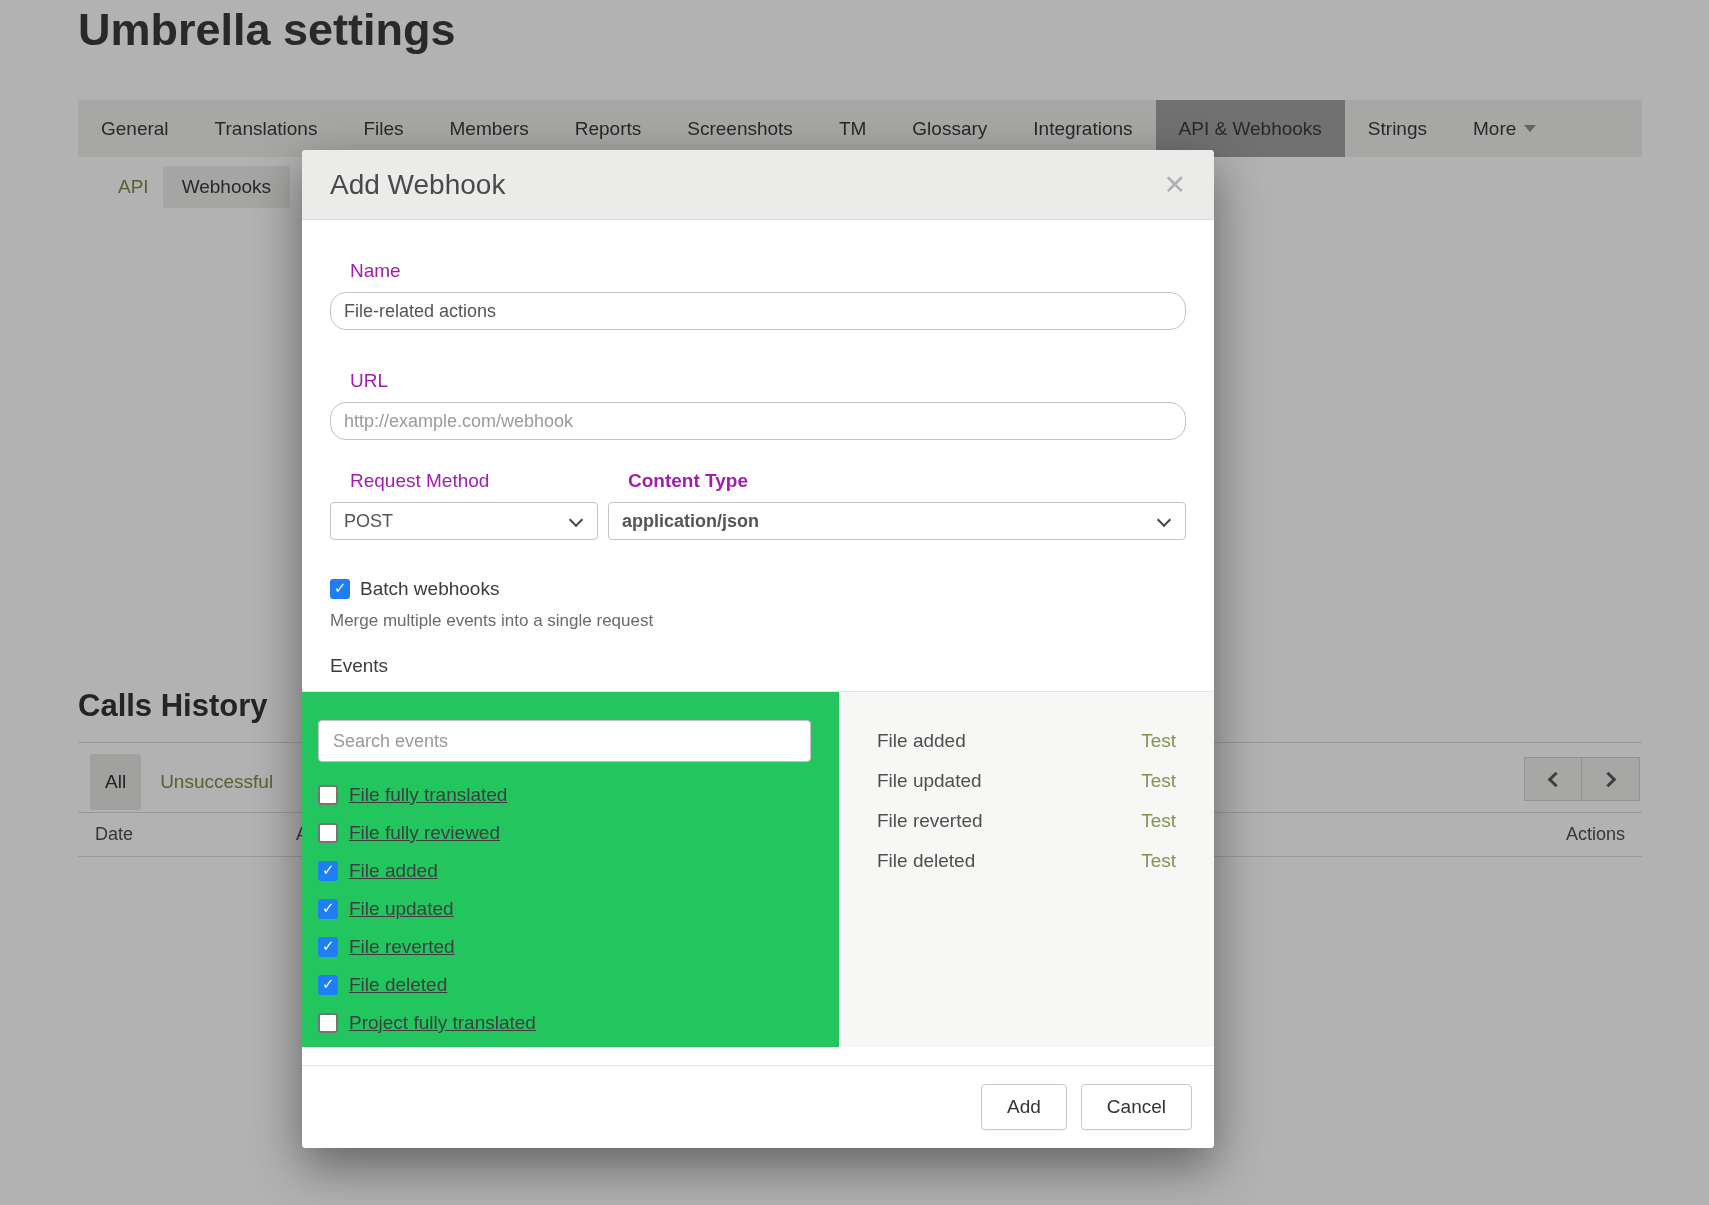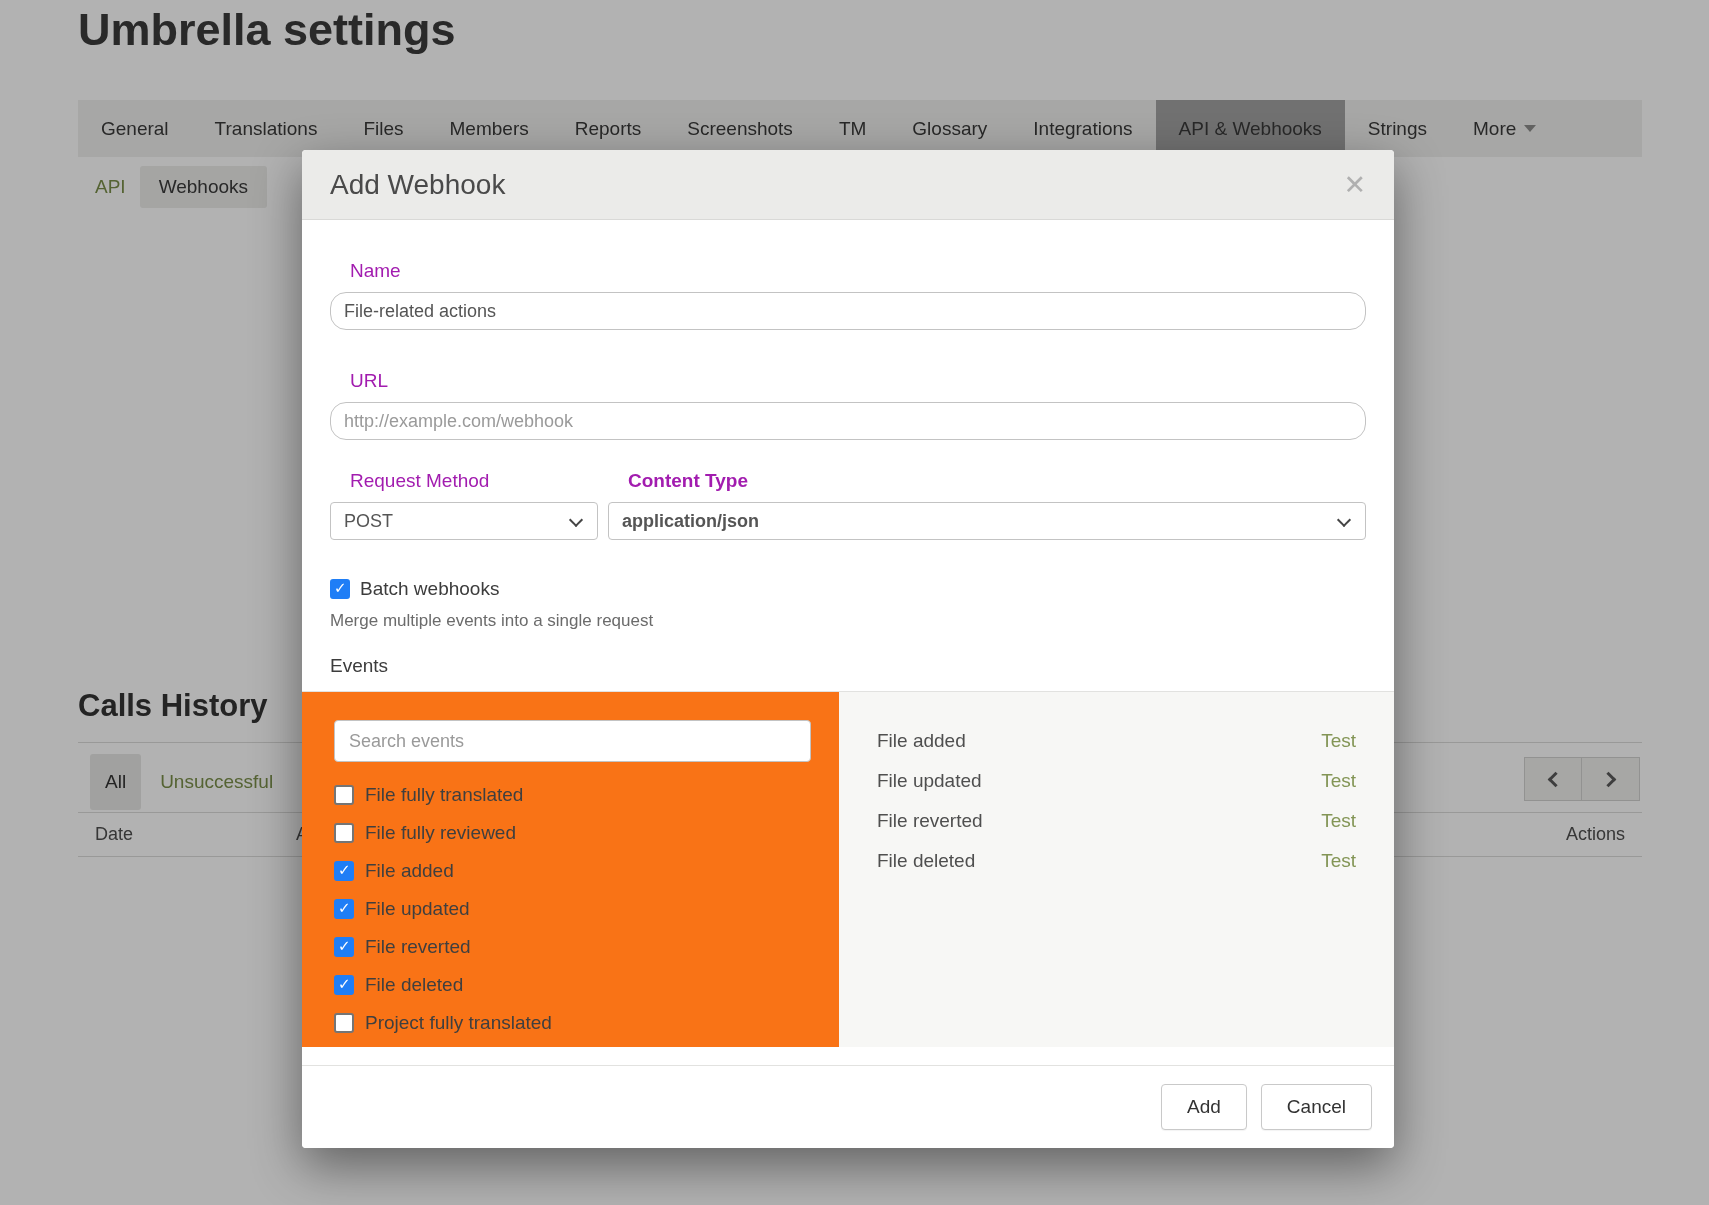--- a/index.html
+++ b/index.html
@@ -26,21 +26,21 @@
     display: flex; align-items: center; padding: 0 23px;
     font-size: 19px; color: #3a3a3a; cursor: pointer; white-space: nowrap;
   }
   .tab.active { background: #a3a3a3; }
   .caret-down {
     display: inline-block; margin-left: 8px;
     width: 0; height: 0; border-left: 6px solid transparent;
     border-right: 6px solid transparent; border-top: 7px solid #8d8d8b;
   }
   .subtabs {
-    position: absolute; left: 70px; top: 158px; height: 58px;
+    position: absolute; left: 93px; top: 158px; height: 58px;
     display: flex; align-items: center; gap: 14px; padding-left: 25px;
   }
   .subtab-link { font-size: 19px; color: #7a8f4a; cursor: pointer; }
   .subtab-pill {
     font-size: 19px; color: #3a3a3a; background: #ececea;
     padding: 10px 19px; border-radius: 3px; cursor: pointer;
   }
 
   .calls-history-title {
     position: absolute; left: 78px; top: 688px;
@@ -78,21 +78,21 @@
     border-top: 1px solid #dcdcda; border-bottom: 1px solid #dcdcda;
   }
   .th-date { position: absolute; left: 17px; top: 11px; font-size: 18px; color: #4f4f4f; }
   .th-partial { position: absolute; left: 218px; top: 11px; font-size: 18px; color: #4f4f4f; }
   .th-actions { position: absolute; right: 17px; top: 11px; font-size: 18px; color: #4f4f4f; }
 
   
   .overlay { position: absolute; inset: 0; background: rgba(0,0,0,0.30); z-index: 5; }
 
   .modal {
-    position: absolute; left: 302px; top: 150px; width: 1092px; height: 998px;
+    position: absolute; left: 302px; top: 150px; width: 912px; height: 998px;
     background: #fff; z-index: 10; border-radius: 4px;
     box-shadow: 0 18px 50px rgba(0,0,0,0.45);
     display: flex; flex-direction: column; overflow: hidden;
   }
   .modal-header {
     height: 70px; flex: 0 0 70px; background: #ebebe9;
     border-bottom: 1px solid #d9d9d7;
     display: flex; align-items: center; padding: 0 28px;
   }
   .modal-title { font-size: 28px; font-weight: 400; color: #4a4a4a; }
@@ -141,22 +141,22 @@
   }
   .check-label { font-size: 19px; color: #3c3c3c; }
   .help-text { margin-top: 11px; font-size: 17px; color: #6b6b6b; }
 
   .events-label { margin-top: 24px; font-size: 19px; color: #3c3c3c; margin-bottom: 14px; }
 
   .events-panels {
     display: flex; height: 356px; border-top: 1px solid #e2e2e0;
   }
   .events-left {
-    width: 537px; flex: 0 0 537px; background: #f97316;
-    padding: 28px 28px 0 32px; overflow: hidden;
+    width: 537px; flex: 0 0 537px; background: #22c55e;
+    padding: 28px 28px 0 16px; overflow: hidden; text-decoration: underline;
   }
   .search-input {
     width: 100%; height: 42px; border: 1px solid #c3c3c3; border-radius: 4px;
     padding: 0 14px; font-size: 18px; color: #555; outline: none;
     font-family: "Liberation Sans", "DejaVu Sans", sans-serif;
   }
   .search-input::placeholder { color: #9a9a9a; opacity: 1; }
   .opt { display: flex; align-items: center; gap: 11px; margin-top: 16px; height: 22px; cursor: pointer; }
   .opt:first-of-type { margin-top: 22px; }
   .opt .check-label { color: #3f3f3f; }

